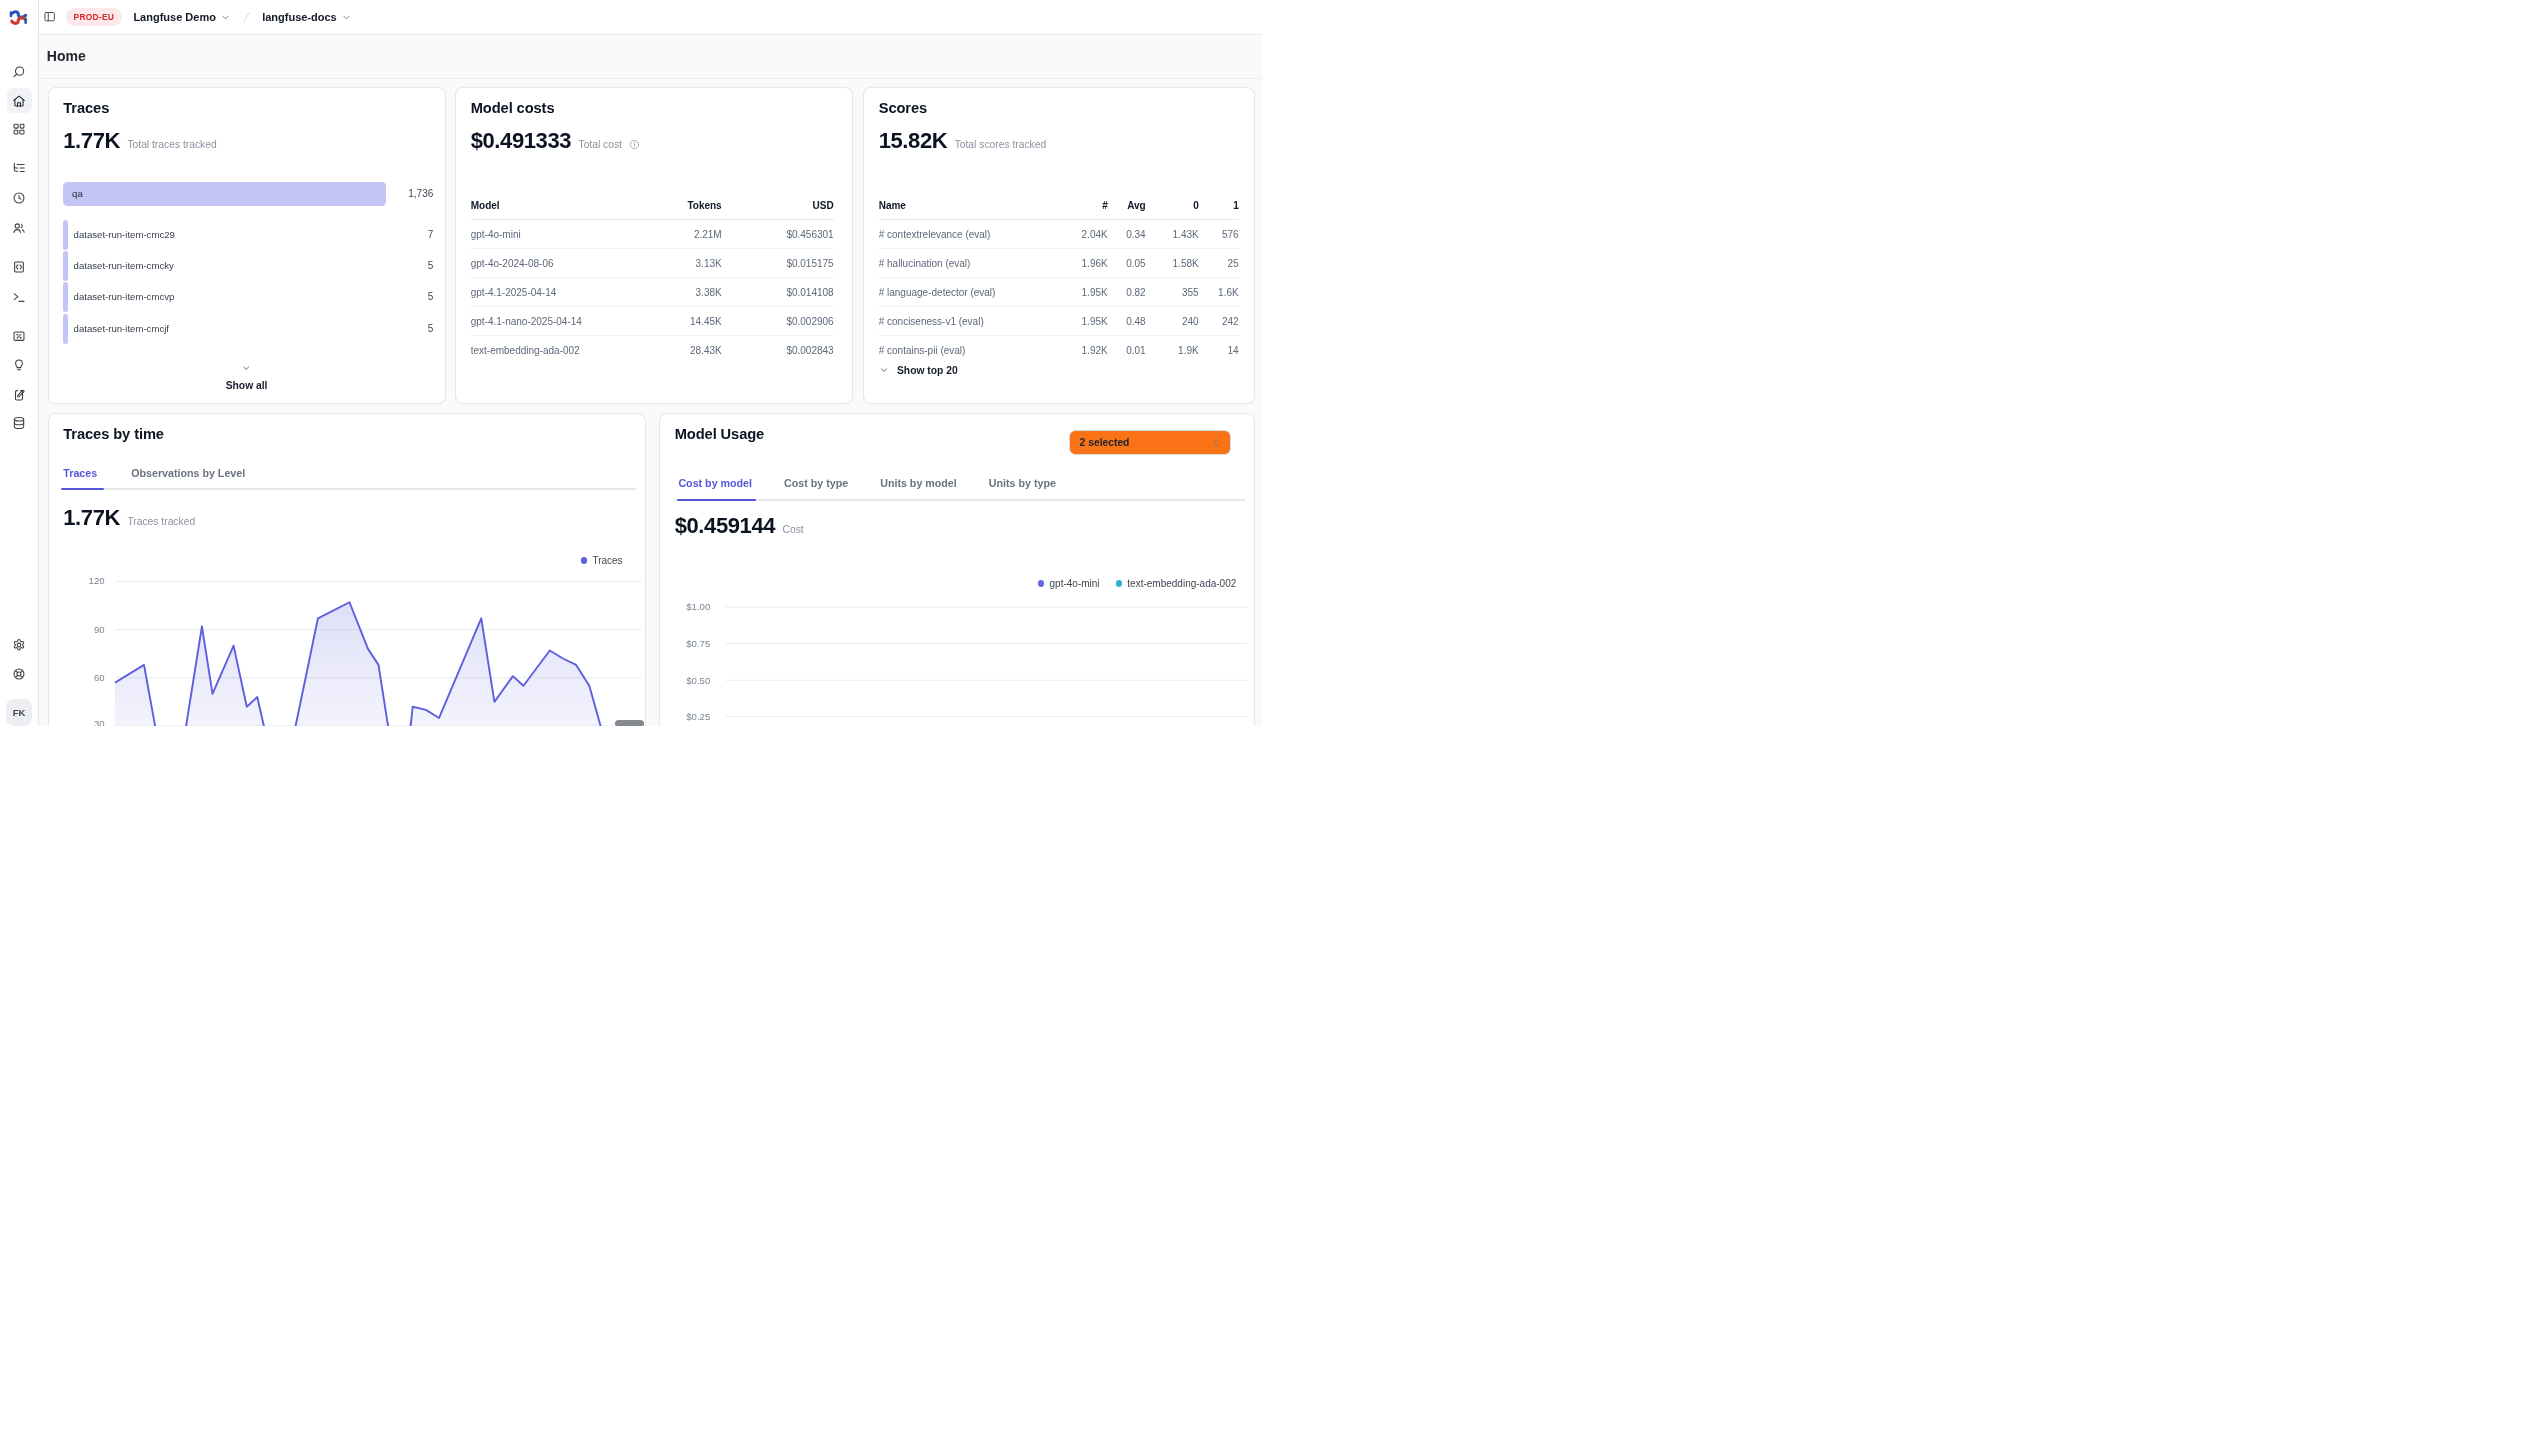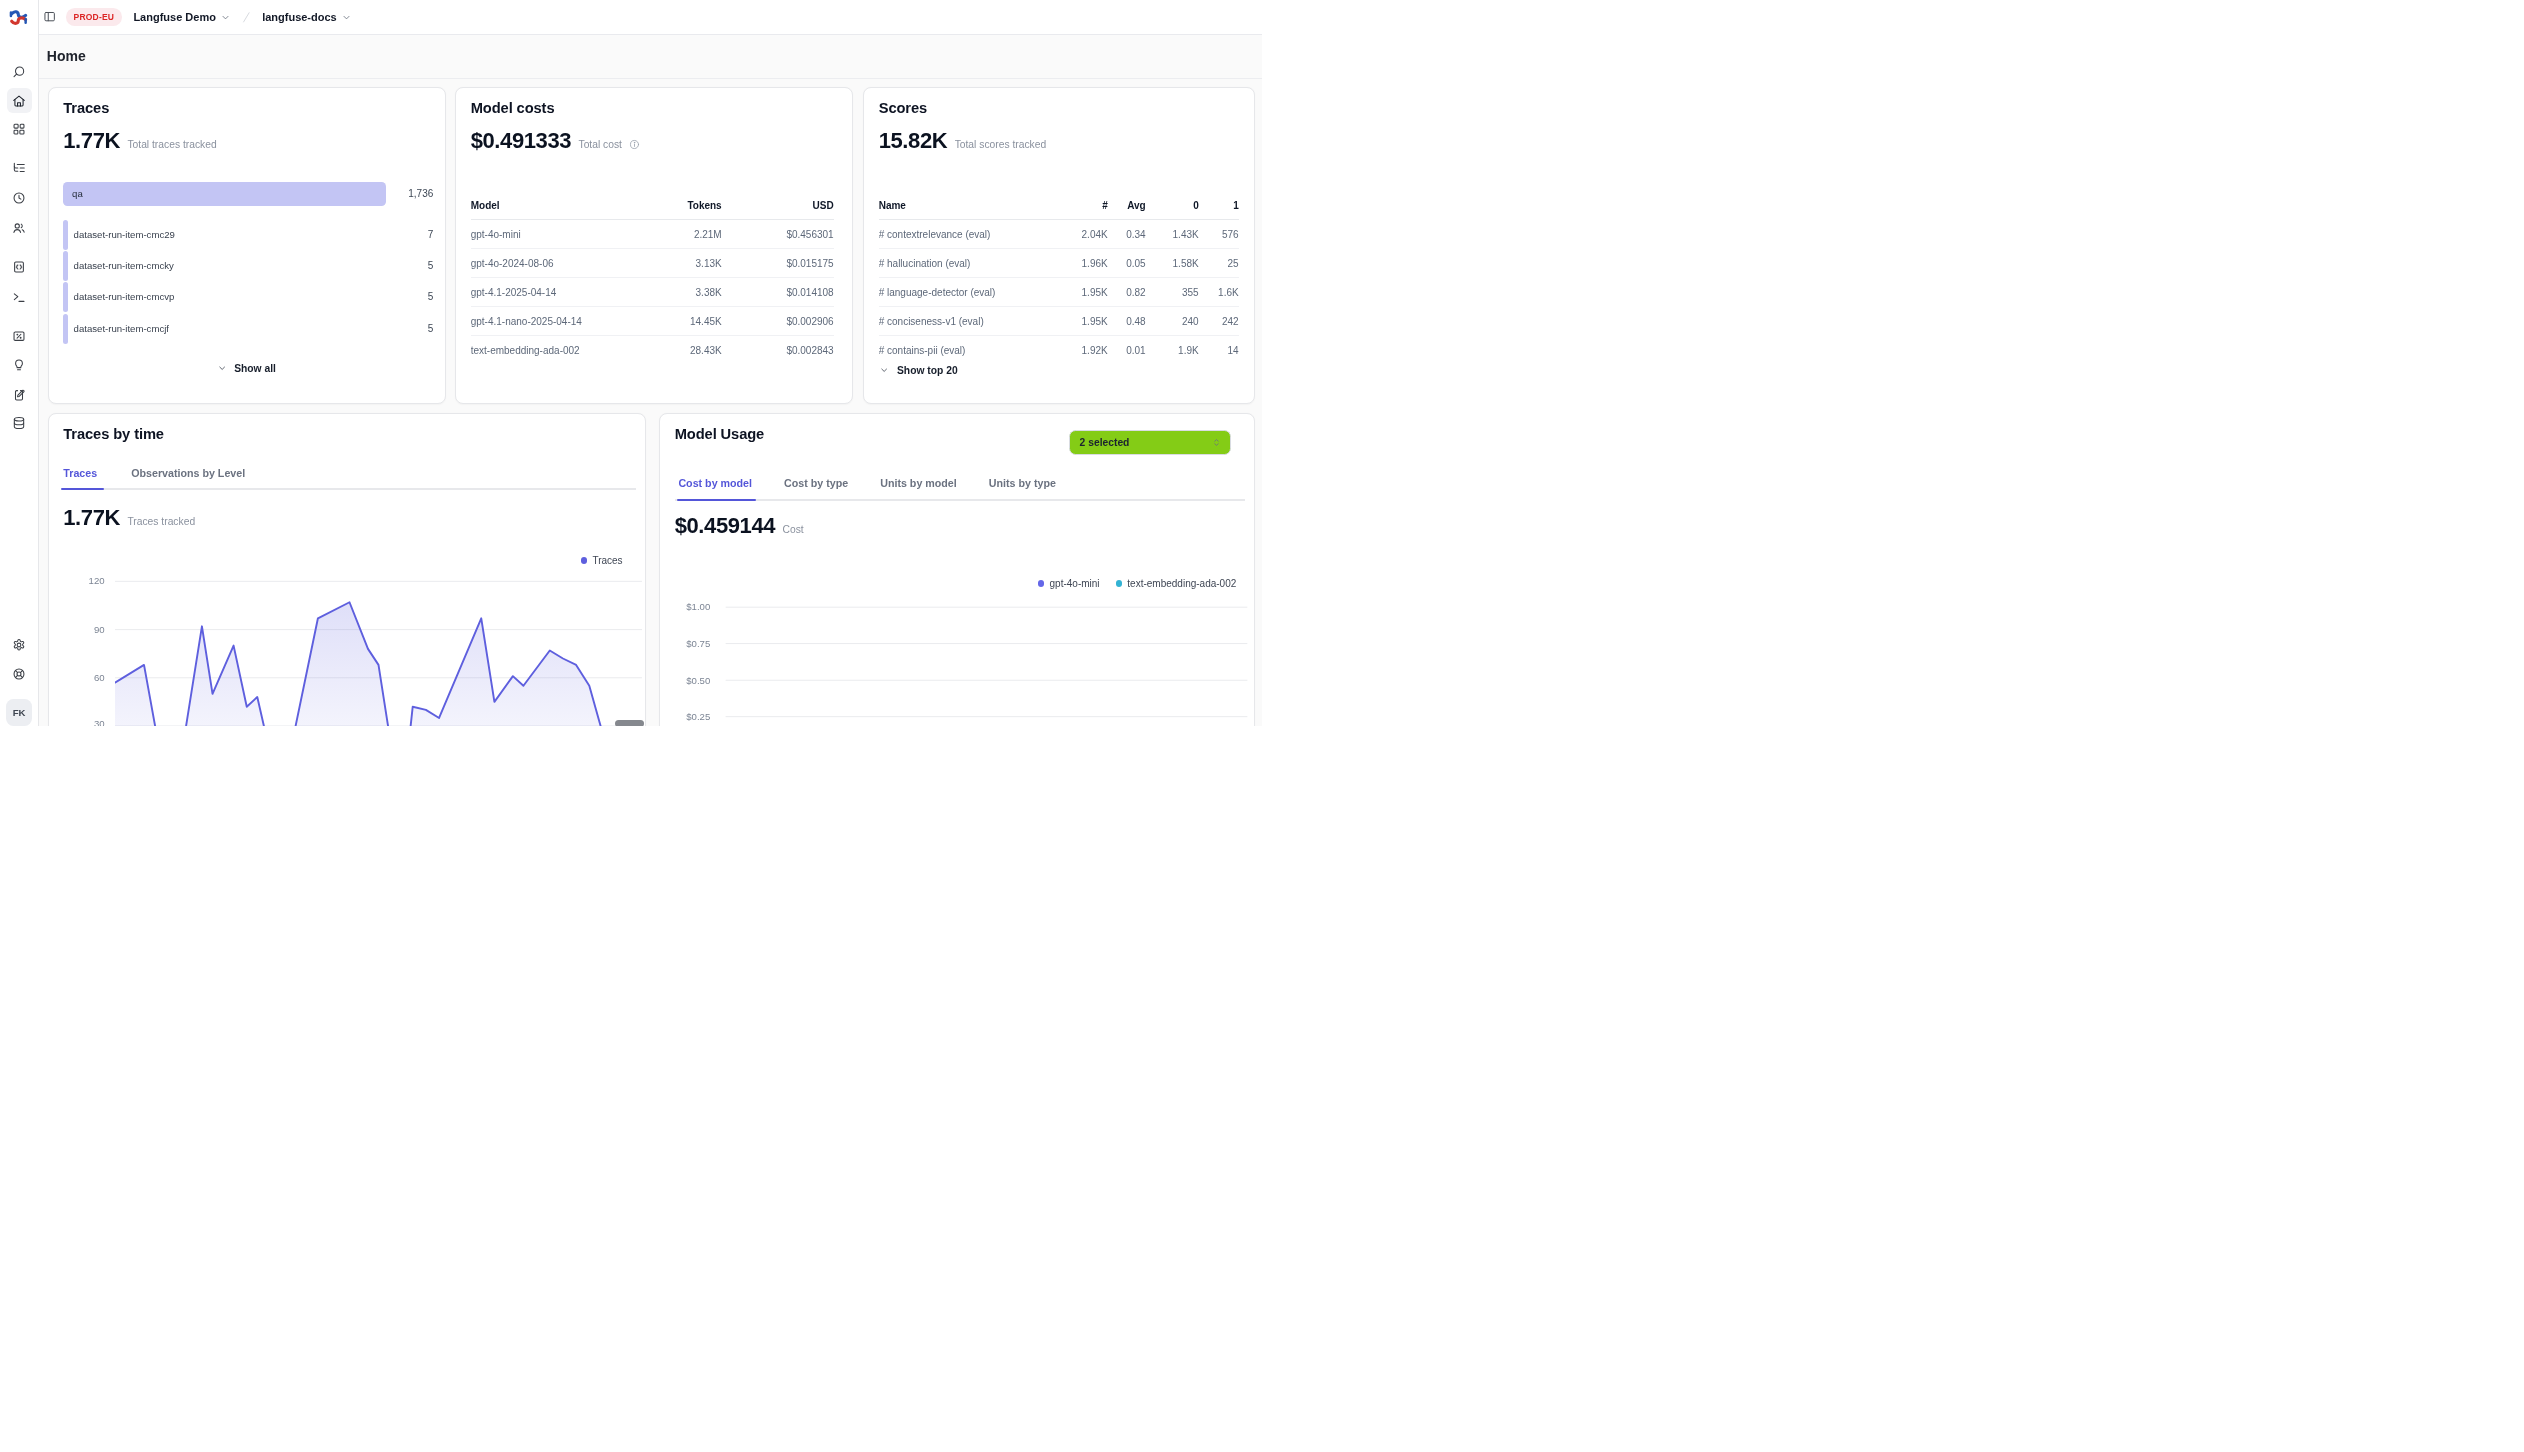--- a/index.html
+++ b/index.html
@@ -41,41 +41,41 @@
   .info-ic svg{width:11px;height:11px;}
   
   .qa-row{position:absolute;left:14.7px;top:94px;width:370px;height:24px;}
   .qa-bar{position:absolute;left:0;top:0;width:323px;height:24px;background:#c3c5f4;border-radius:4.4px;cursor:pointer;}
   .qa-label{position:absolute;left:8.8px;top:0;line-height:24px;font-size:9.6px;color:#262e3c;}
   .bar-value{position:absolute;right:0;top:0;line-height:24px;font-size:10px;color:#3c4654;}
   .stub-row{position:absolute;left:14.7px;width:370px;height:29.5px;cursor:pointer;}
   .stub{position:absolute;left:0;top:0;width:5.2px;height:29.5px;border-radius:2.9px;background:#c3c5f4;}
   .stub-label{position:absolute;left:10.3px;top:0;line-height:29.5px;font-size:9.6px;color:#39414e;}
   .stub-value{position:absolute;right:0;top:0;line-height:29.5px;font-size:10px;color:#3c4654;}
-  .show-all{position:absolute;left:0;right:0;top:275px;display:flex;justify-content:center;align-items:center;gap:6.6px;font-size:10.3px;font-weight:650;color:#171e2b;cursor:pointer;}
+  .show-all{position:absolute;left:0;right:0;top:275px;display:flex;justify-content:center;align-items:center;gap:6.6px;font-size:10.3px;font-weight:650;color:#171e2b;cursor:pointer;flex-direction:column;}
   .show-all svg,.show-top svg{width:10.3px;height:10.3px;color:#303845;}
   .show-top{position:absolute;left:14.7px;top:277px;display:flex;align-items:center;gap:8px;font-size:10.3px;font-weight:650;color:#171e2b;cursor:pointer;}
   
   .dtable{position:absolute;left:14.7px;top:103px;}
   .t-head{display:flex;align-items:center;height:28px;border-bottom:0.7px solid #e7e9ec;font-size:10px;font-weight:700;color:#101828;}
   .t-row{display:flex;align-items:center;height:28px;border-bottom:0.7px solid #f0f1f4;font-size:10px;color:#5d6879;cursor:default;}
   .t-row:last-child{border-bottom:none;}
   .tc{white-space:nowrap;overflow:hidden;}
   .tc.r{text-align:right;}
   
   .tabs{position:absolute;display:flex;font-size:10.7px;}
   .tab{color:#6b7280;font-weight:550;cursor:pointer;white-space:nowrap;}
   .tab.active{color:#5456d9;font-weight:700;}
   .tabline{position:absolute;height:1.5px;background:#e7e8eb;}
   .tabline-active{position:absolute;height:2.2px;background:#5456d9;border-radius:1.5px;}
   .legend{position:absolute;display:flex;align-items:center;gap:16px;font-size:10px;color:#3f4654;}
   .leg-item{display:flex;align-items:center;gap:5.2px;}
   .leg-dot{width:6.6px;height:6.6px;border-radius:50%;}
   .ytick{position:absolute;width:40px;text-align:right;font-size:9.6px;color:#7c8594;}
-  .usage-select{position:absolute;top:16px;right:23px;width:162px;height:25px;background:#84cc16;border:0.7px solid #d9dce2;border-radius:6.6px;display:flex;align-items:center;justify-content:space-between;padding:0 8px 0 9.6px;box-sizing:border-box;font-size:10.3px;font-weight:650;color:#1c2330;cursor:pointer;}
+  .usage-select{position:absolute;top:16px;right:23px;width:162px;height:25px;background:#f97316;border:0.7px solid #d9dce2;border-radius:6.6px;display:flex;align-items:center;justify-content:space-between;padding:0 8px 0 9.6px;box-sizing:border-box;font-size:10.3px;font-weight:650;color:#1c2330;cursor:pointer;}
   .usage-select svg{width:11px;height:11px;color:#6b7280;}
   .scroll-pill{position:absolute;left:577px;top:641px;width:29px;height:6.6px;border-radius:3.7px;background:#85888e;z-index:9;cursor:pointer;}
 </style>
 </head>
 <body>
 
 <div class="sidebar">
   <div class="side-logo">
     <svg viewBox="0 0 28 26">
       <path d="M5 8 C 9 3, 14 5, 14 9 C 14 13, 20 14, 24 10" stroke="#2457b5" stroke-width="4.2" fill="none" stroke-linecap="round"></path>

